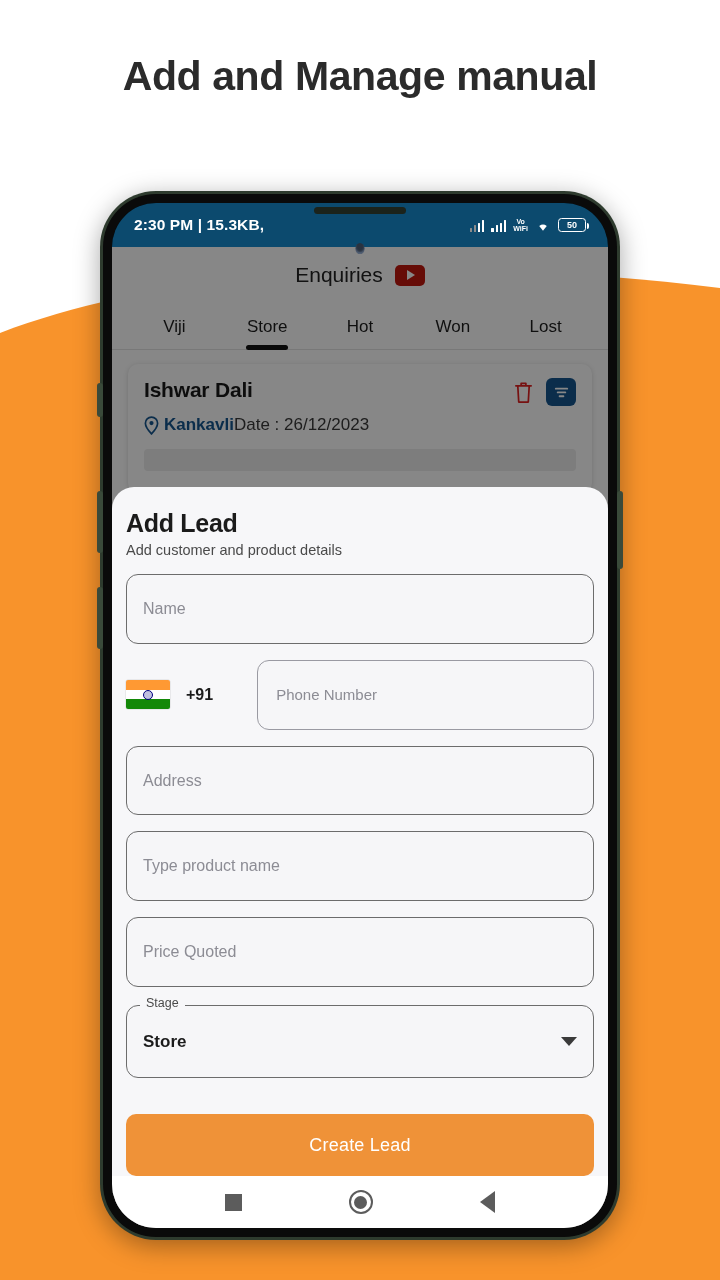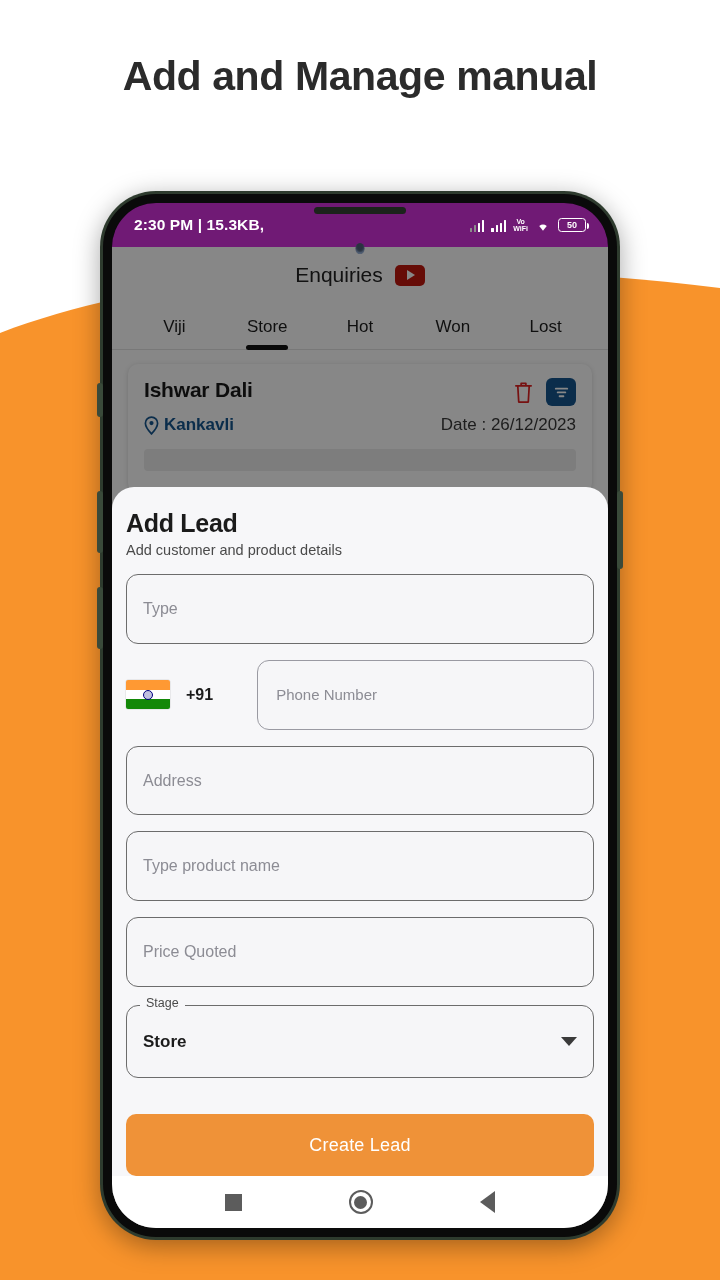--- a/index.html
+++ b/index.html
@@ -70,21 +70,21 @@
     position:absolute; left:50%; top:40px; transform:translateX(-50%);
     width:9px; height:11px; border-radius:50%;
     background:#2a3340;
     box-shadow:inset 0 -2px 2px rgba(120,140,170,.55);
     z-index:31;
   }
 
   
   .statusbar {
     position:absolute; left:0; top:0; width:100%; height:44px;
-    background:#701a75; color:#fff;
+    background:#0c4a6e; color:#fff;
     display:flex; align-items:center; justify-content:space-between;
     padding:0 22px; z-index:20;
   }
   .sb-left { font-size:15.5px; font-weight:700; letter-spacing:0.1px; }
   .sb-right { display:flex; align-items:center; gap:7px; }
   .sig { display:flex; align-items:flex-end; gap:1.5px; height:13px; }
   .sig i { display:block; width:2.6px; background:#fff; border-radius:.5px; }
   .sig i:nth-child(1){height:4px;} .sig i:nth-child(2){height:6.5px;}
   .sig i:nth-child(3){height:9px;} .sig i:nth-child(4){height:12px;}
   .sig.dim i:nth-child(1),.sig.dim i:nth-child(2){background:#8c8c8c;}
@@ -144,21 +144,21 @@
   .lc-row1 { display:flex; align-items:flex-start; justify-content:space-between; }
   .lc-name { font-size:21px; font-weight:700; color:#1a1a1a; letter-spacing:-.2px; }
   .lc-acts { display:flex; align-items:center; gap:12px; }
   .trash-ico { width:21px; height:24px; }
   .filter-btn {
     width:30px; height:28px; border-radius:6px; background:#15568f;
     display:flex; align-items:center; justify-content:center;
   }
   .filter-btn svg { width:17px; height:17px; }
   .lc-row2 {
-    display:flex; align-items:center; justify-content:space-between;
+    display:flex; align-items:center; justify-content:flex-start;
     margin-top:9px;
   }
   .lc-loc { display:flex; align-items:center; gap:5px; color:#15568f;
             font-size:17px; font-weight:700; }
   .lc-date { font-size:17px; color:#3a3a3a; }
   .lc-strip { margin-top:14px; height:22px; background:#ececec; border-radius:4px; }
 
   
   .sheet {
     position:absolute; left:0; right:0; top:284px; bottom:52px;
@@ -352,21 +352,21 @@
         </div>
 
         <div class="dim-layer"></div>
       </div>
 
       <div class="sheet">
         <div class="sheet-title">Add Lead</div>
         <div class="sheet-sub">Add customer and product details</div>
 
         <div class="field ph">
-          <span>Type</span>
+          <span>Name</span>
         </div>
 
         <div class="phone-row">
           <div class="flag">
             <span class="s1"></span>
               <span class="s2"></span>
               <span class="s3"></span>
           </div>
           <div class="cc">+91</div>
           <div class="phone-input">

